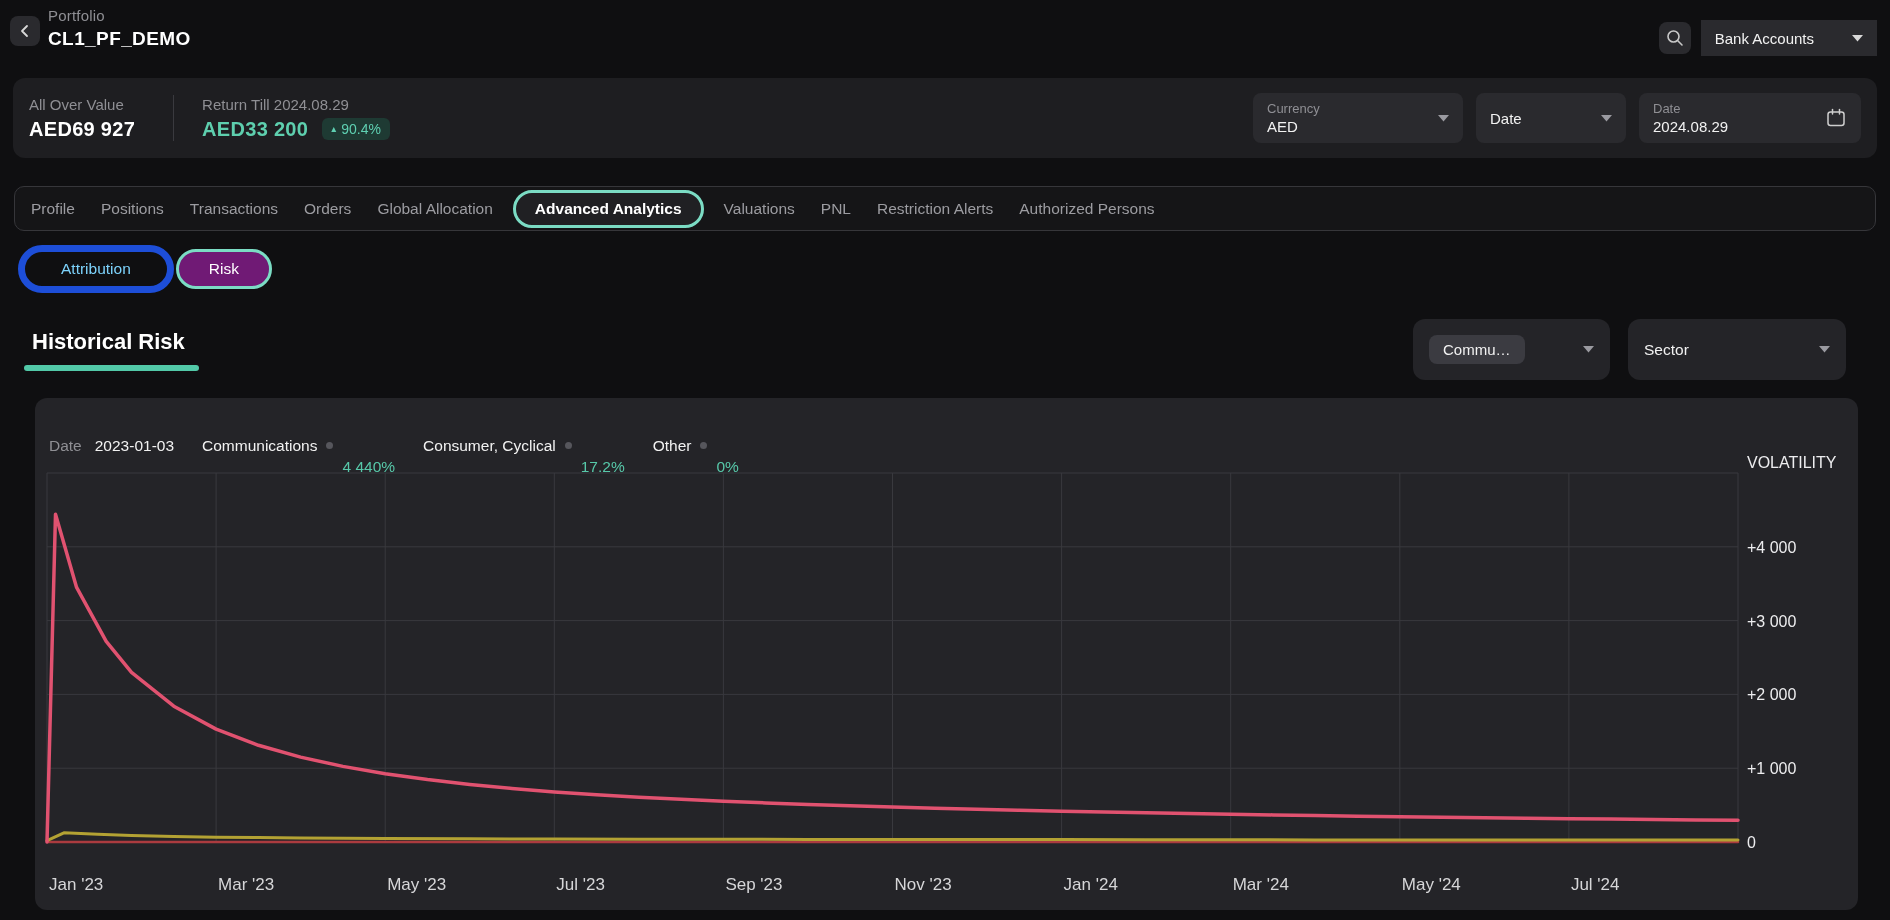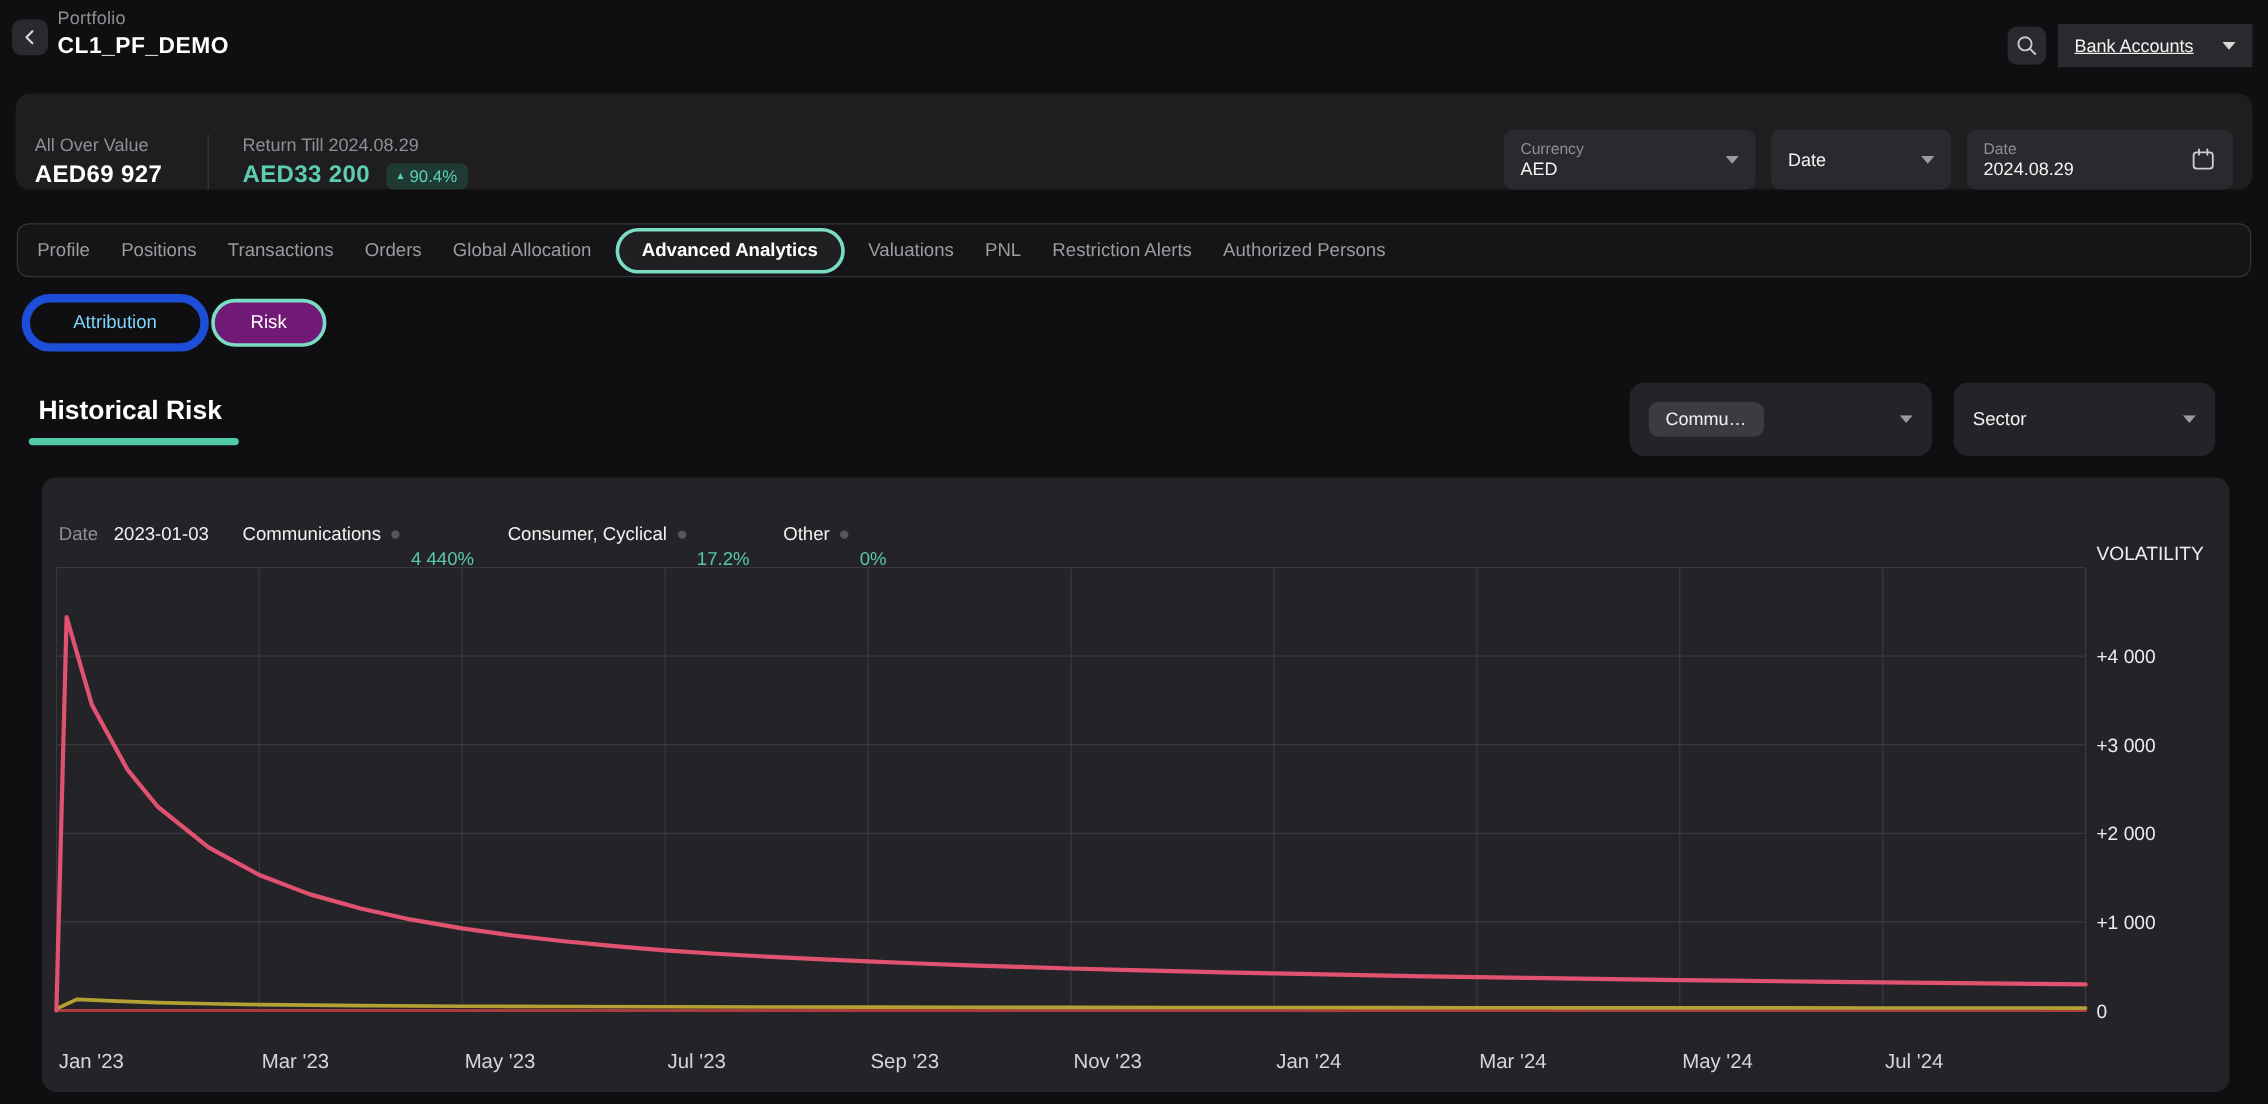--- a/index.html
+++ b/index.html
@@ -9,25 +9,25 @@
   
   .back-btn{position:absolute;left:10px;top:16px;width:30px;height:30px;background:#2a2a2e;
             border:none;border-radius:8px;display:flex;align-items:center;justify-content:center;cursor:pointer;}
   .head-text{position:absolute;left:48px;top:7px;}
   .eyebrow{font-size:15px;color:#8f8f94;letter-spacing:.2px;}
   .pf-title{font-size:19px;font-weight:bold;letter-spacing:.4px;margin-top:4px;color:#fff;}
   .head-right{position:absolute;right:13px;top:20px;display:flex;gap:10px;align-items:center;}
   .icon-btn{width:32px;height:32px;background:#2a2a2e;border:none;border-radius:8px;
             display:flex;align-items:center;justify-content:center;cursor:pointer;}
   .acct-select{height:36px;background:#2a2a2e;border-radius:0;display:flex;align-items:center;
-               gap:24px;padding:0 14px;font-size:15px;color:#f2f2f2;cursor:pointer;text-decoration:underline;}
+               gap:38px;padding:0 14px;font-size:15px;color:#f2f2f2;cursor:pointer;}
 
   
   .summary{position:absolute;left:13px;right:13px;top:78px;height:80px;background:#1e1e21;
-           border-radius:12px;display:flex;align-items:flex-end;padding:0 16px;box-sizing:border-box;}
+           border-radius:12px;display:flex;align-items:center;padding:16px 16px;box-sizing:border-box;}
   .metric{display:flex;flex-direction:column;gap:5px;}
   .m-label{font-size:15px;color:#8f8f94;}
   .m-value{font-size:20px;font-weight:bold;color:#fff;letter-spacing:.3px;}
   .m-value.teal{color:#5ecfae;}
   .v-divider{width:1px;height:46px;background:#3a3a3f;margin:0 28px 0 38px;}
   .ret-row{display:flex;align-items:center;gap:14px;}
   .badge{display:flex;align-items:center;gap:5px;background:#1e3a33;color:#5fd0b2;border-radius:6px;
          padding:3px 9px;font-size:14px;}
   .badge .arrow{font-size:10px;line-height:1;}
   .sum-controls{margin-left:auto;display:flex;gap:13px;align-items:center;}
@@ -55,21 +55,21 @@
            padding:8px 36px;cursor:pointer;}
   .subpill-selected{color:#fff;border:3.5px solid #7bdcc4;background:#701a75;padding:8px 30px;}
 
   
   .section-title{position:absolute;left:32px;top:329px;font-size:22px;font-weight:bold;color:#fff;}
   .section-title::after{content:"";position:absolute;left:-8px;right:-14px;top:36px;height:6px;
                         border-radius:3px;background:#52c9a8;}
   .filters{position:absolute;right:44px;top:319px;display:flex;gap:18px;}
   .filter{background:#242428;border-radius:12px;height:61px;display:flex;align-items:center;
           padding:0 16px;box-sizing:border-box;cursor:pointer;}
-  .filter.primary{width:252px;}
+  .filter.primary{width:197px;}
   .filter.secondary{width:218px;}
   .chip{background:#3b3b41;border-radius:8px;padding:6px 14px;font-size:15px;color:#f2f2f2;
         max-width:120px;white-space:nowrap;}
   .filter-text{font-size:15.5px;color:#f2f2f2;}
 
   
   .chart-card{position:absolute;left:35px;right:32px;top:398px;height:512px;background:#242428;
               border-radius:12px;}
   .chart-legend{position:absolute;left:14px;top:17px;display:flex;align-items:center;gap:28px;
                 font-size:15.5px;z-index:2;}

